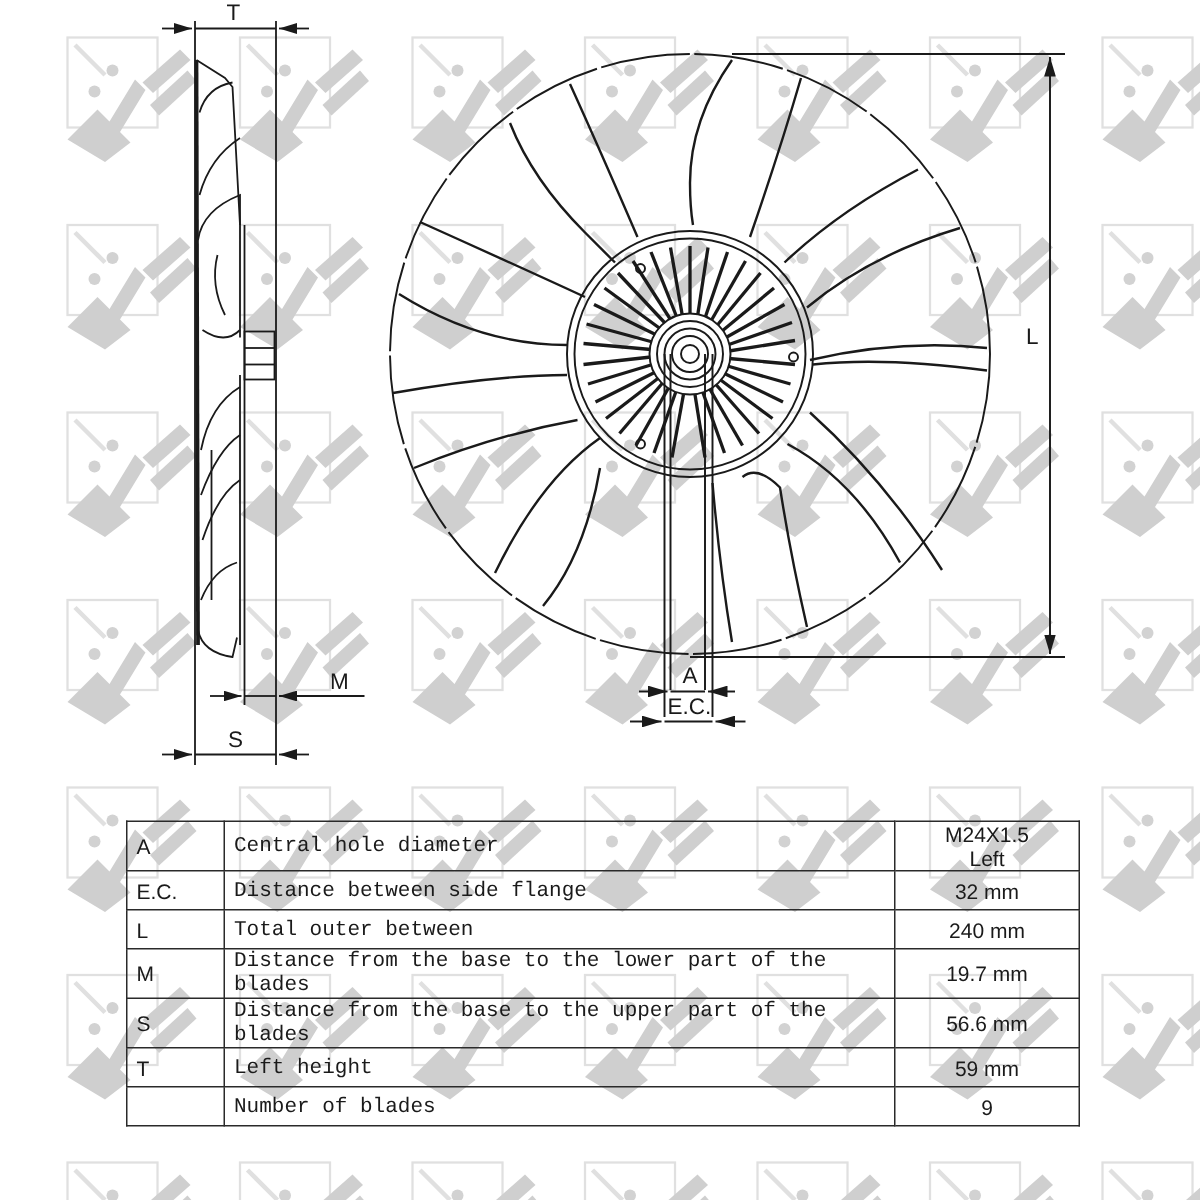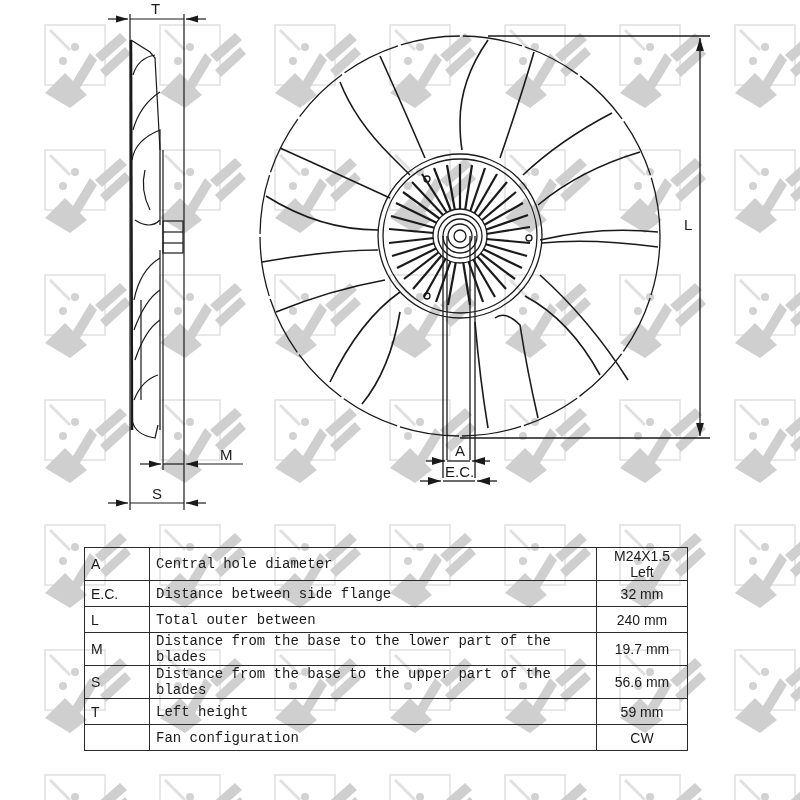--- a/index.html
+++ b/index.html
@@ -4,21 +4,21 @@
 <style>
   html, body { margin:0; padding:0; }
   body { width:800px; height:800px; background:#ffffff; position:relative; overflow:hidden; font-family:"Liberation Sans", sans-serif; }
   #watermark { position:absolute; left:0; top:0; width:800px; height:800px; }
   #drawing { position:absolute; left:0; top:0; width:800px; height:530px; }
   .dim-label { position:absolute; font-family:"Liberation Sans", sans-serif; font-size:15px; color:#1a1a1a; }
   #spec-table { position:absolute; left:84px; top:547px; border-collapse:collapse; font-size:14px; color:#1a1a1a; }
   #spec-table td { border:1px solid #2a2a2a; padding:0 6px; height:25px; background:transparent; }
   #spec-table td.code { width:52px; }
   #spec-table td.desc { width:434px;font-family:Liberation Mono, monospace; }
-  #spec-table td.val { width:82px; text-align:center; padding:0 4px; }
+  #spec-table td.val { width:82px; text-align:center; padding:0 20px; }
 </style>
 </head>
 <body>
 
 <svg id="watermark" viewBox="0 0 800 800">
   <defs>
     <g id="wm">
       <rect x="0" y="0" width="60" height="60" fill="none" stroke="#e0e0e0" stroke-width="1.5"></rect>
       <line x1="5" y1="5" x2="25" y2="25" stroke="#e0e0e0" stroke-width="3"></line>
       <circle cx="30" cy="22" r="4" fill="#d2d2d2"></circle>
@@ -254,17 +254,17 @@
       <td class="desc">Distance from the base to the upper part of the blades</td>
       <td class="val">56.6 mm</td>
     </tr>
     <tr>
       <td class="code">T</td>
       <td class="desc">Left height</td>
       <td class="val">59 mm</td>
     </tr>
     <tr>
       <td class="code"></td>
-      <td class="desc">Fan configuration</td>
-      <td class="val">CW</td>
+      <td class="desc">Number of blades</td>
+      <td class="val">9</td>
     </tr>
   </tbody>
 </table>
 
 </body></html>

